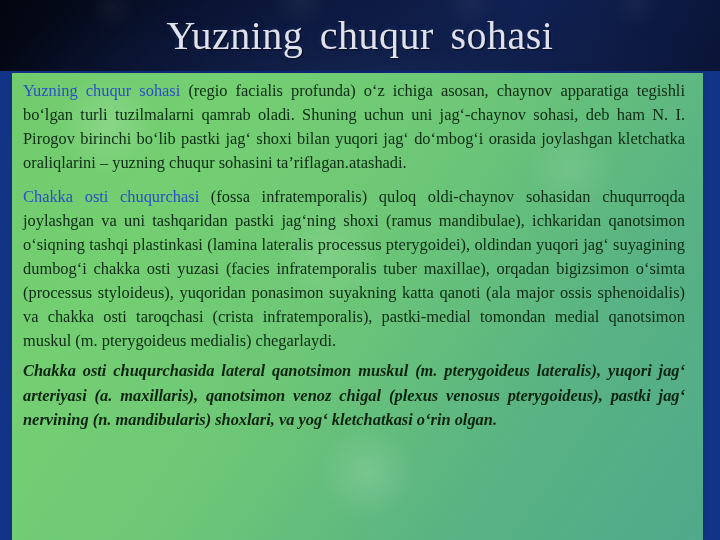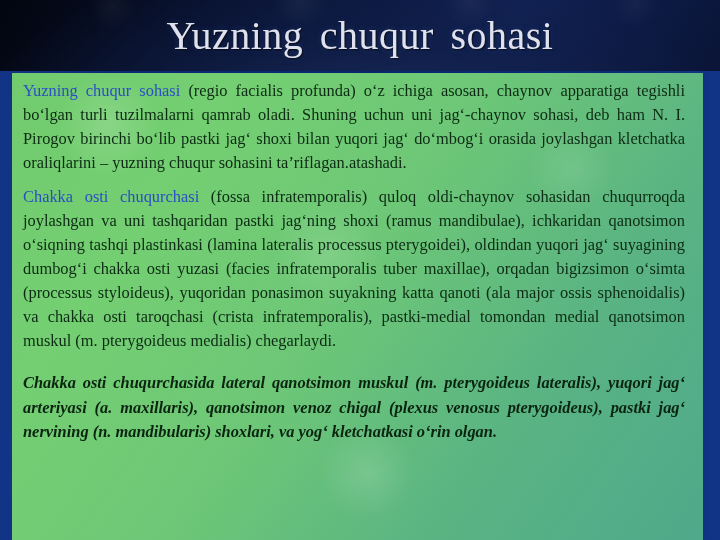--- a/index.html
+++ b/index.html
@@ -95,21 +95,21 @@
   .lead {
     color: #2a4fc4;
   }
 
   .para-final {
     font-style: italic;
     font-weight: bold;
     color: #0a2410;
     font-size: 16.4px;
     line-height: 24.5px;
-    margin-top: 18px;
+    margin-top: 6px;
     text-align: justify;
   }
 </style>
 </head>
 <body>
 
 <div id="slide">
 
   <div id="title">Yuzning  chuqur  sohasi</div>
 

